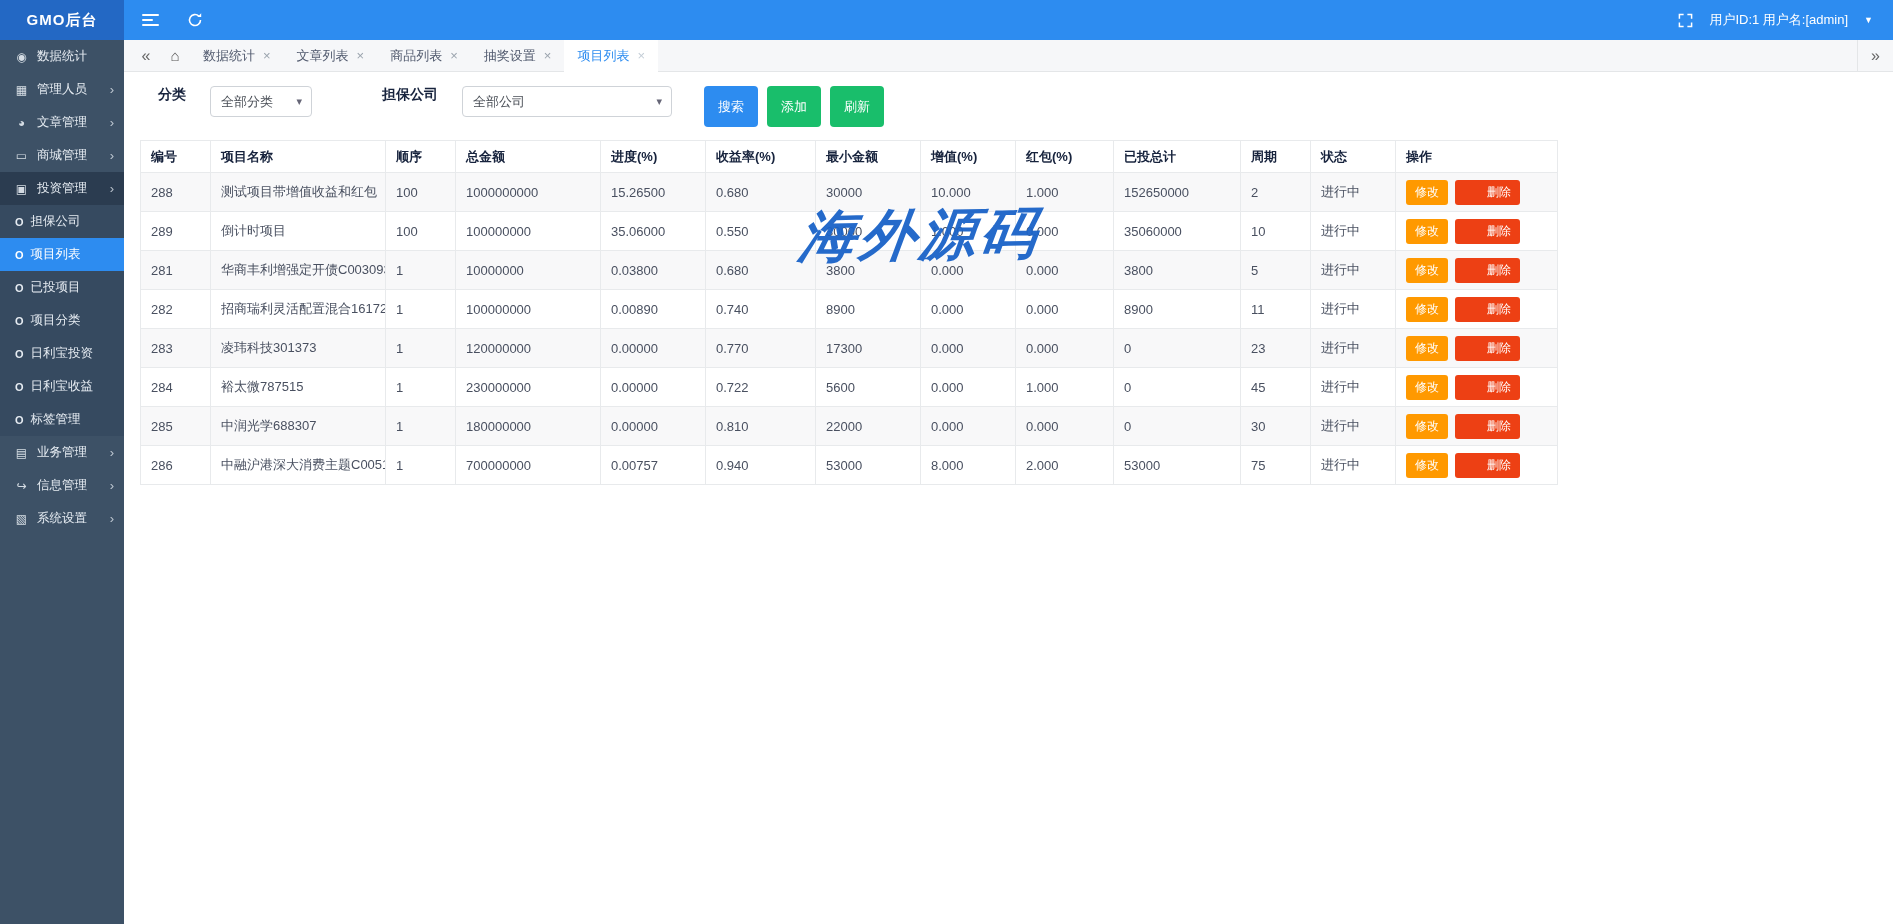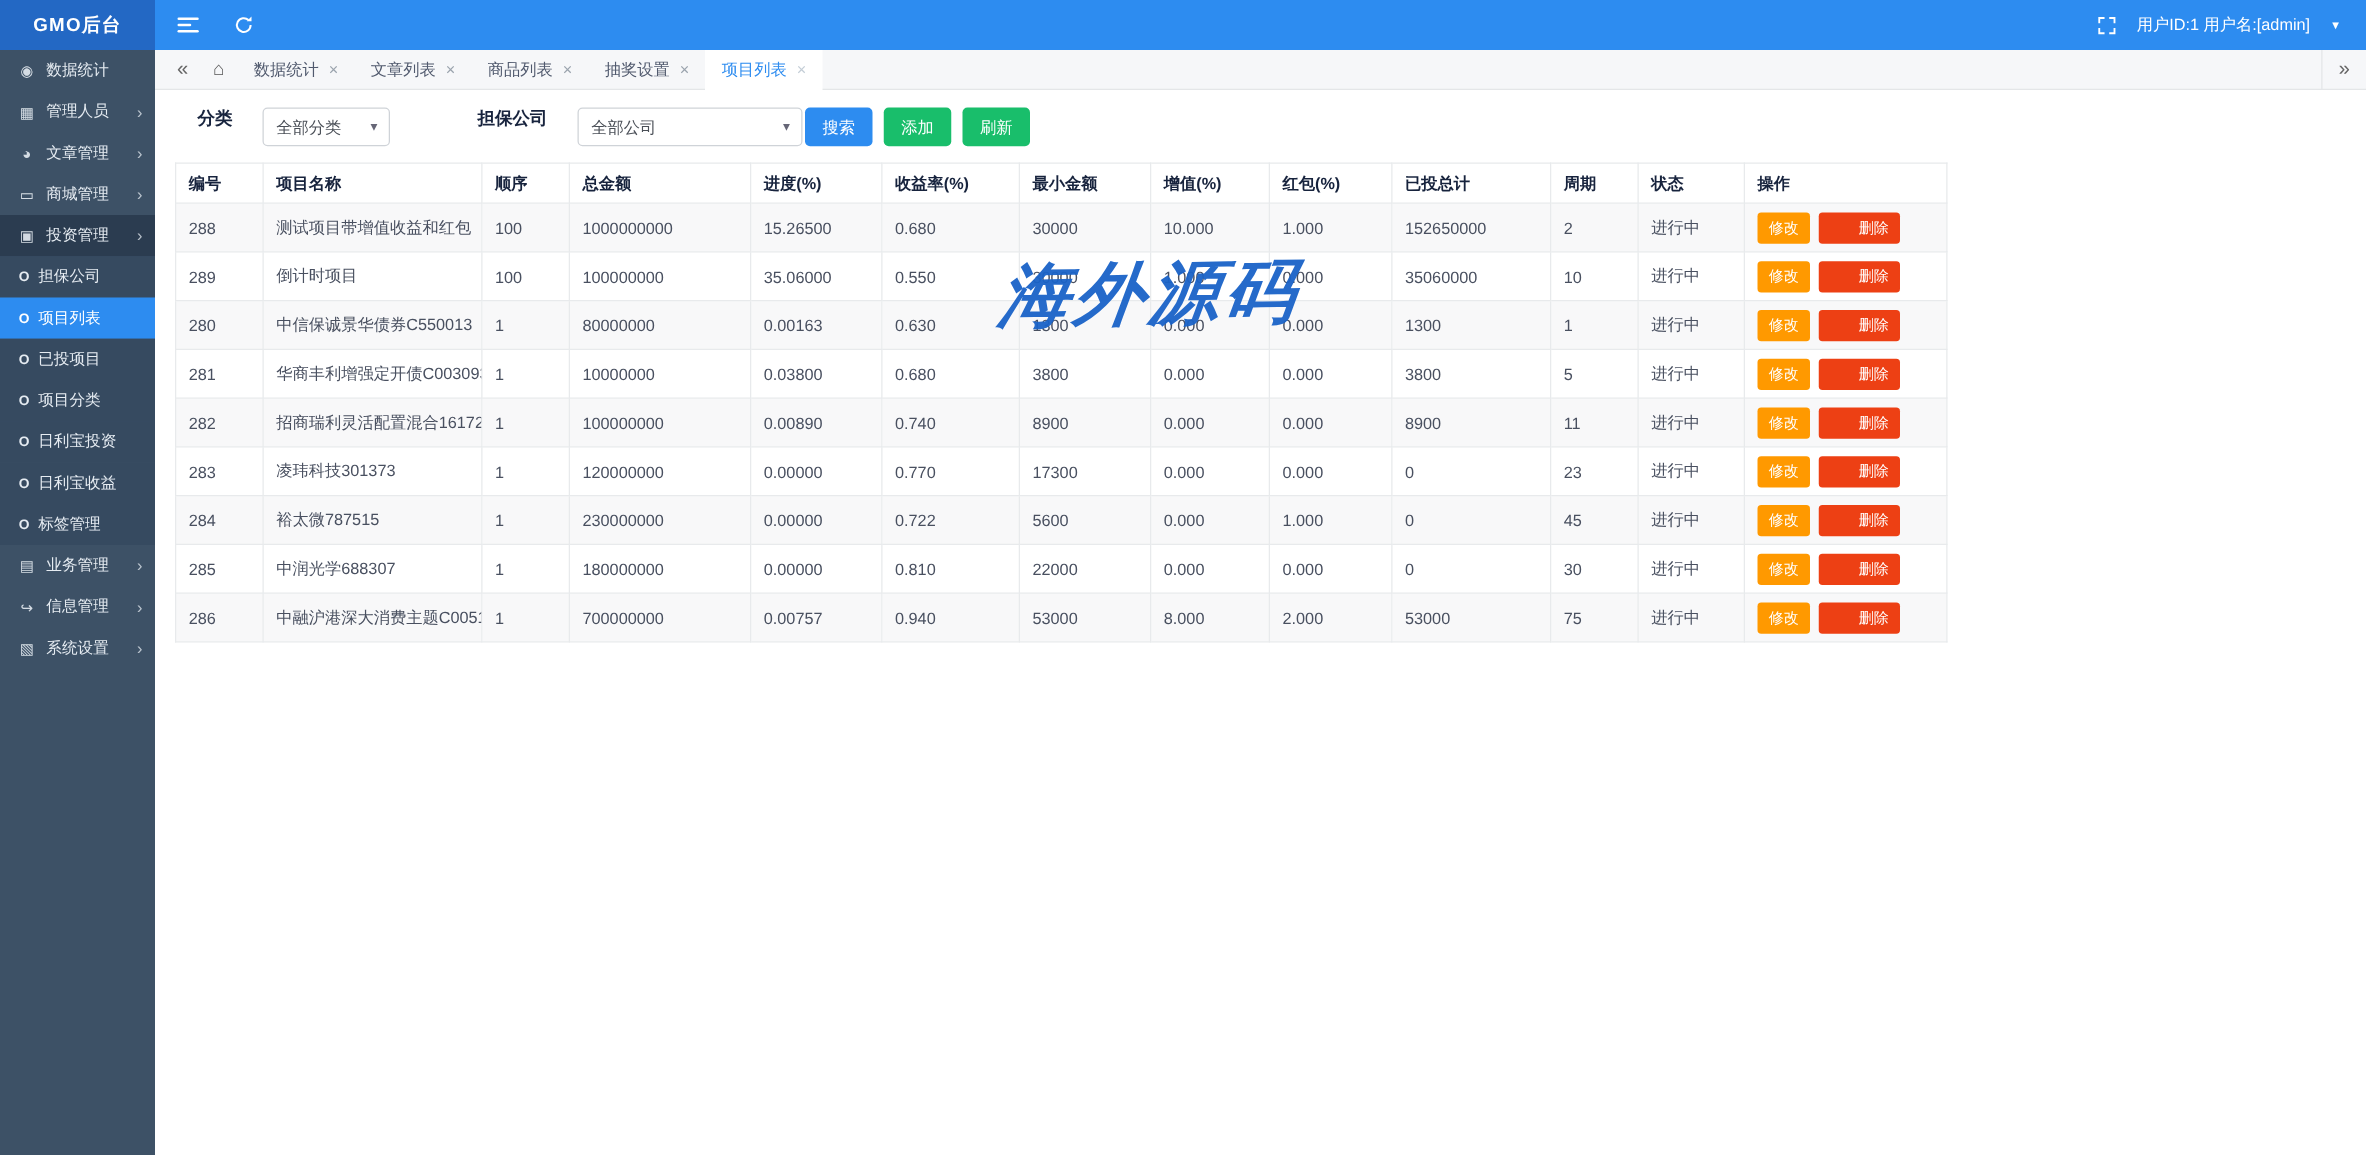--- a/index.html
+++ b/index.html
@@ -46,23 +46,23 @@
   .tab-nav.right { margin-left:auto; border-left:1px solid #e4e6e8; height:32px; line-height:32px; width:36px; }
 
   .content { position:relative; flex:1; background:#fff; }
 
   
   .filterbar { display:flex; align-items:flex-start; padding:14px 0 13px 34px; }
   .flabel { font-weight:bold; font-size:14px; color:#17233d; margin-right:24px; }
   .select { border:1px solid #cfd3d8; border-radius:4px; height:31px; display:flex;
     align-items:center; padding:0 9px 0 10px; font-size:13px; color:#4a4f57; background:#fff; cursor:pointer; }
   .select.sm { width:102px; margin-right:70px; }
-  .select.lg { width:180px; margin-right:2px;gap:12px; }
+  .select.lg { width:210px; margin-right:32px;gap:12px; }
   .sel-arrow { margin-left:auto; color:#667; font-size:11px; }
-  .btn { height:31px; padding:0 14px; border:none; border-radius:4px; color:#fff;
+  .btn { height:41px; padding:0 14px; border:none; border-radius:4px; color:#fff;
     font-size:13px; margin-right:9px; cursor:pointer; font-family:inherit; }
   .btn.blue { background:#2d8cf0; }
   .btn.green { background:#19be6b; }
 
   
   table.grid { border-collapse:collapse; margin-left:16px; width:1417px;
     table-layout:fixed; font-size:13px; background:#fff; }
   .grid th, .grid td { border:1px solid #e8eaec; padding:0 10px; text-align:left;
     overflow:hidden; white-space:nowrap; }
   .grid th { font-weight:bold; color:#17233d; height:32px; }
@@ -288,35 +288,20 @@
               <td>0.550</td>
               <td>30000</td>
               <td>1.000</td>
               <td>0.000</td>
               <td>35060000</td>
               <td>10</td>
               <td>进行中</td>
               <td><button class="mini orange">修改</button><button class="mini red">删除</button></td>
             </tr>
             <tr>
-              <td>280</td>
-              <td>中信保诚景华债券C550013</td>
-              <td>1</td>
-              <td>80000000</td>
-              <td>0.00163</td>
-              <td>0.630</td>
-              <td>1300</td>
-              <td>0.000</td>
-              <td>0.000</td>
-              <td>1300</td>
-              <td>1</td>
-              <td>进行中</td>
-              <td><button class="mini orange">修改</button><button class="mini red">删除</button></td>
-            </tr>
-            <tr>
               <td>281</td>
               <td>华商丰利增强定开债C003093</td>
               <td>1</td>
               <td>10000000</td>
               <td>0.03800</td>
               <td>0.680</td>
               <td>3800</td>
               <td>0.000</td>
               <td>0.000</td>
               <td>3800</td>

